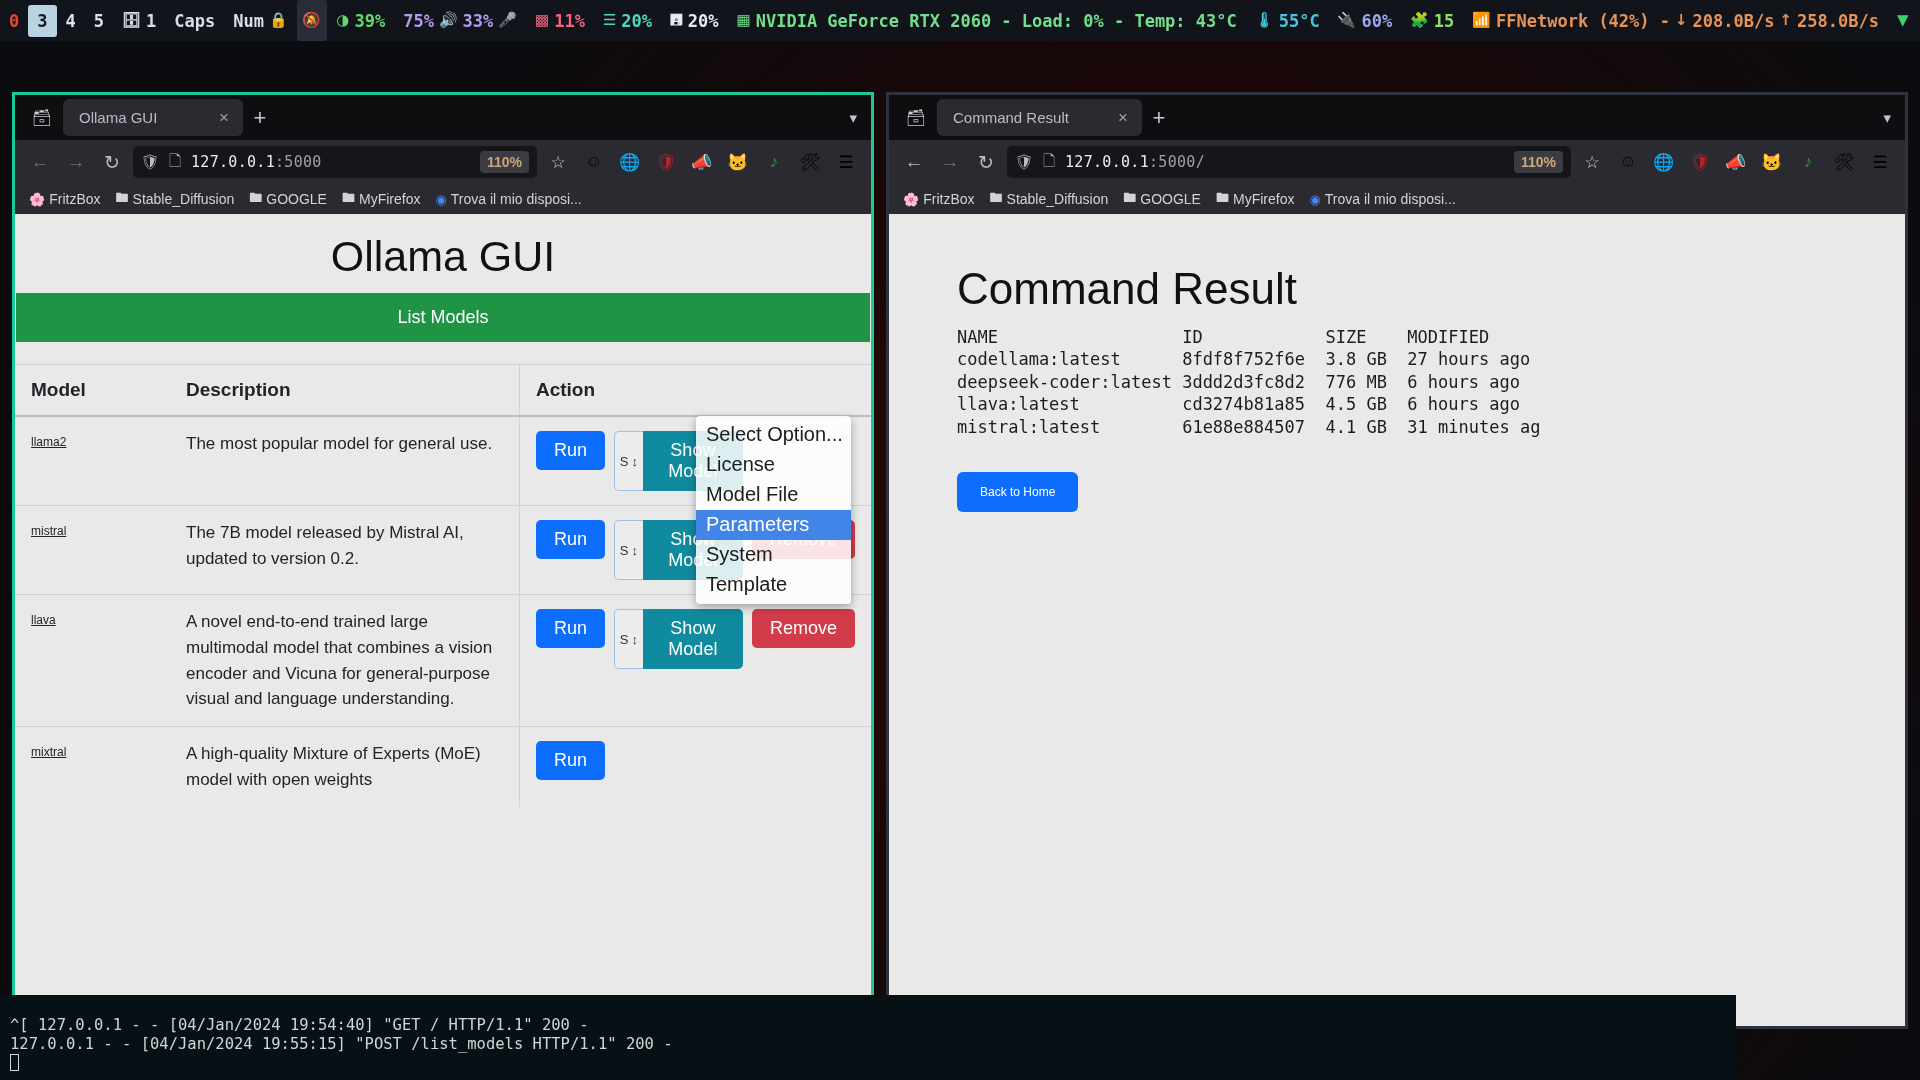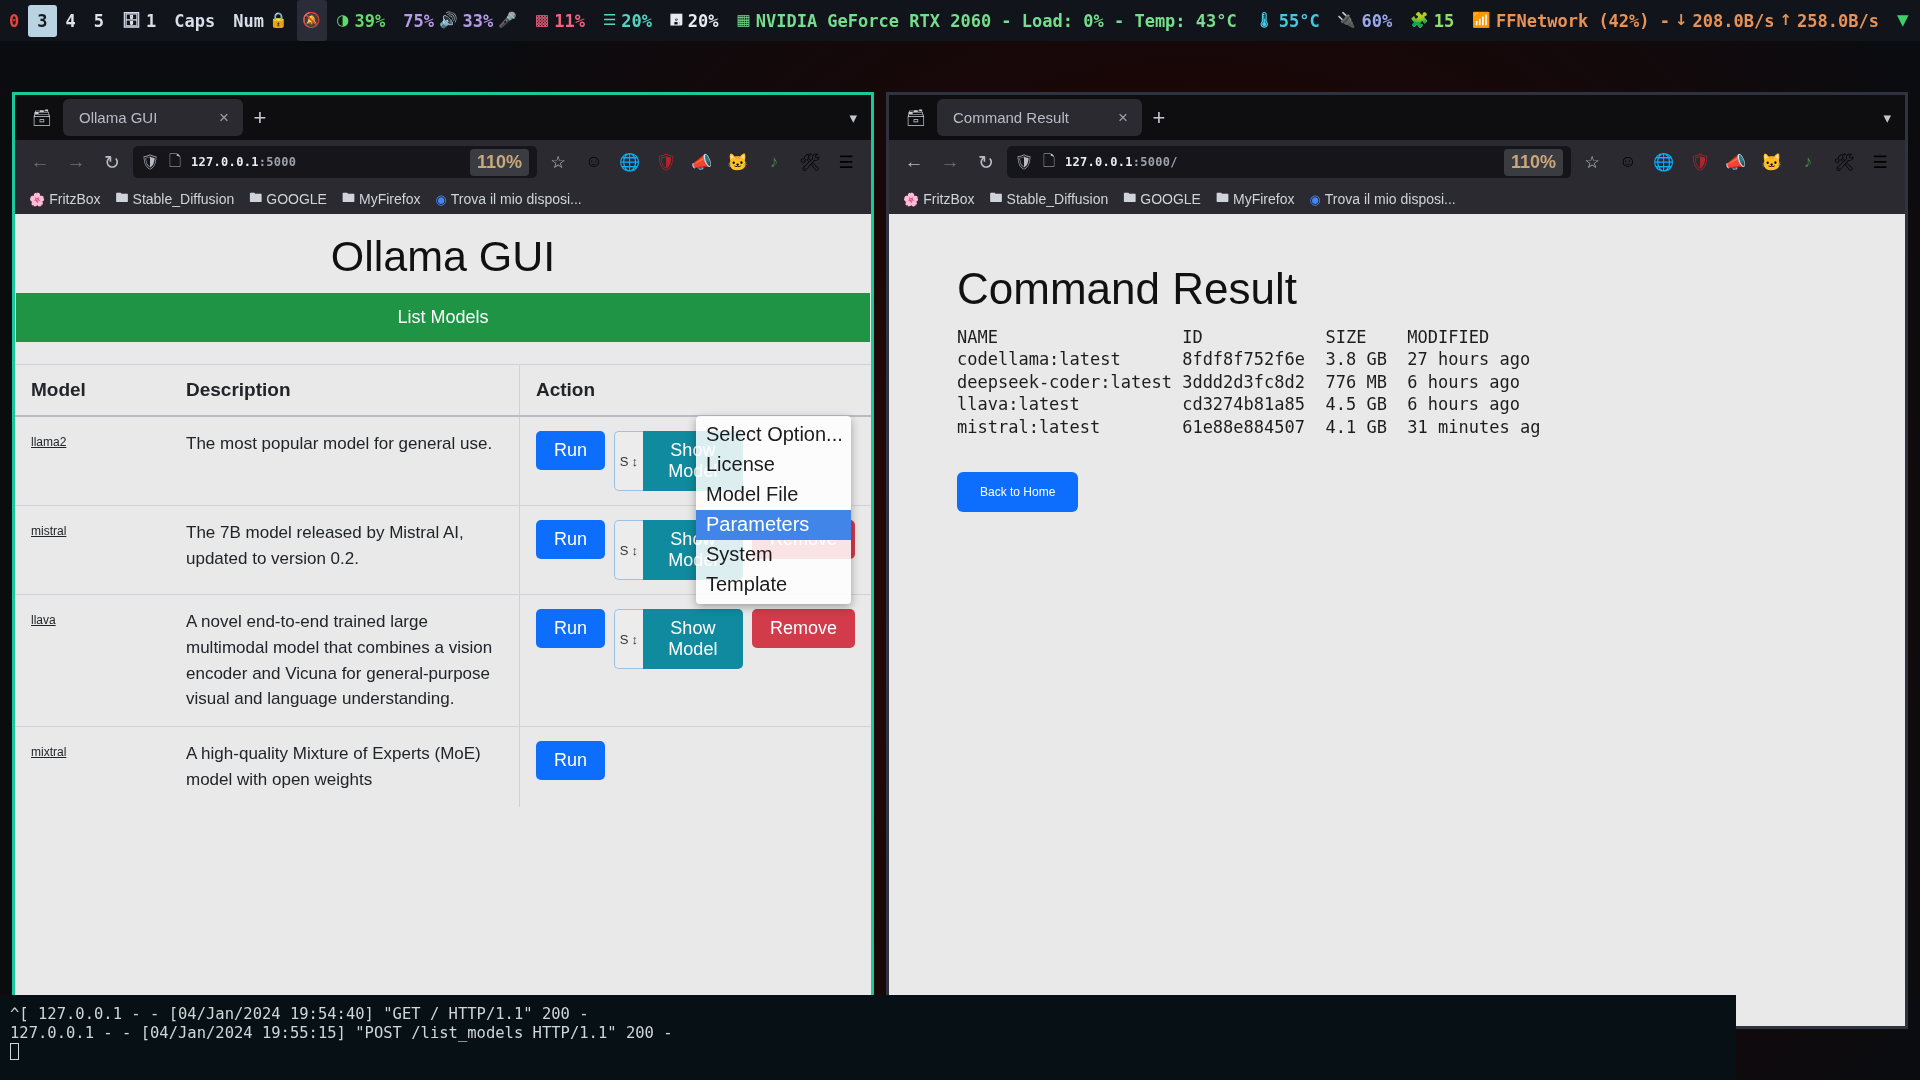--- a/index.html
+++ b/index.html
@@ -55,23 +55,23 @@
   .newtab { width: 34px; height: 34px; display: flex; align-items: center; justify-content: center; color: #c3c7d0; font-size: 22px; font-weight: 300; }
   .tab-chevron { position: absolute; right: 14px; color: #c3c7d0; font-size: 15px; }
 
   .navbar { height: 44px; background: #2b2a30; display: flex; align-items: center; padding: 0 10px; gap: 6px; }
   .navicon { width: 30px; height: 30px; display: flex; align-items: center; justify-content: center; color: #b9bdc6; font-size: 19px; }
   .navicon.dim { color: #6d717b; }
   .urlbar {
     flex: 1; height: 32px; background: #16161a; border-radius: 5px;
     display: flex; align-items: center; padding: 0 8px; gap: 8px; min-width: 0;
   }
-  .url-text { color: #e9ecf2; font-size: 12px; font-weight: bold; letter-spacing: .3px; font-family: "DejaVu Sans Mono", monospace; overflow: hidden; white-space: nowrap; }
+  .url-text { color: #e9ecf2; font-size: 15px; font-weight: normal; letter-spacing: .3px; font-family: "DejaVu Sans Mono", monospace; overflow: hidden; white-space: nowrap; }
   .url-text .port { color: #9aa0ac; }
-  .zoombadge { background: #3b3b42; color: #c9a97a; font-size: 18px; padding: 3px 7px; border-radius: 4px; margin-left: auto; font-weight: bold; }
+  .zoombadge { background: #3b3b42; color: #c9a97a; font-size: 14px; padding: 3px 7px; border-radius: 4px; margin-left: auto; font-weight: bold; }
   .star { color: #c6cad2; font-size: 17px; }
   .ext { width: 30px; height: 30px; display: flex; align-items: center; justify-content: center; font-size: 17px; }
 
   .bookmarks { height: 30px; background: #2b2a30; display: flex; align-items: center; padding: 0 10px; gap: 7px; color: #cfd3da; font-size: 14px; white-space: nowrap; overflow: hidden; }
   .bm { display: flex; align-items: center; gap: 4px; padding: 0 4px; }
   .bm-ico { font-size: 13px; }
 
   
   .page { background: #e9e9e9; height: calc(100% - 119px); overflow: hidden; position: relative; }
   .page-h1 { text-align: center; font-size: 43px; color: #111; padding: 18px 0 12px; font-weight: normal; }
@@ -119,21 +119,21 @@
     font-family: "DejaVu Sans Mono", monospace; font-size: 17px; color: #1d1d1d;
     line-height: 1.32; white-space: pre; margin-bottom: 34px;
   }
   .btn-home { background: #0d6efd; color: #fff; border: none; border-radius: 6px; font-size: 12px; padding: 13px 23px; font-family: "Liberation Sans", sans-serif; }
 
   
   #terminal {
     position: absolute; left: 0; top: 995px; width: 1736px; height: 85px;
     background: #071115; color: #cfd6d8;
     font-family: "DejaVu Sans Mono", monospace; font-size: 15.5px;
-    line-height: 1.24; padding: 10px 10px; white-space: pre; overflow: hidden;
+    line-height: 1.24; padding: 21px 10px; white-space: pre; overflow: hidden;
   }
   .cursorblock { display: inline-block; width: 9px; height: 17px; border: 1px solid #cfd6d8; vertical-align: -3px; }
 </style>
 </head>
 <body>
 
 <div id="statusbar">
   <div class="sb-seg ws urgent">
       <span>0</span>
     </div>

